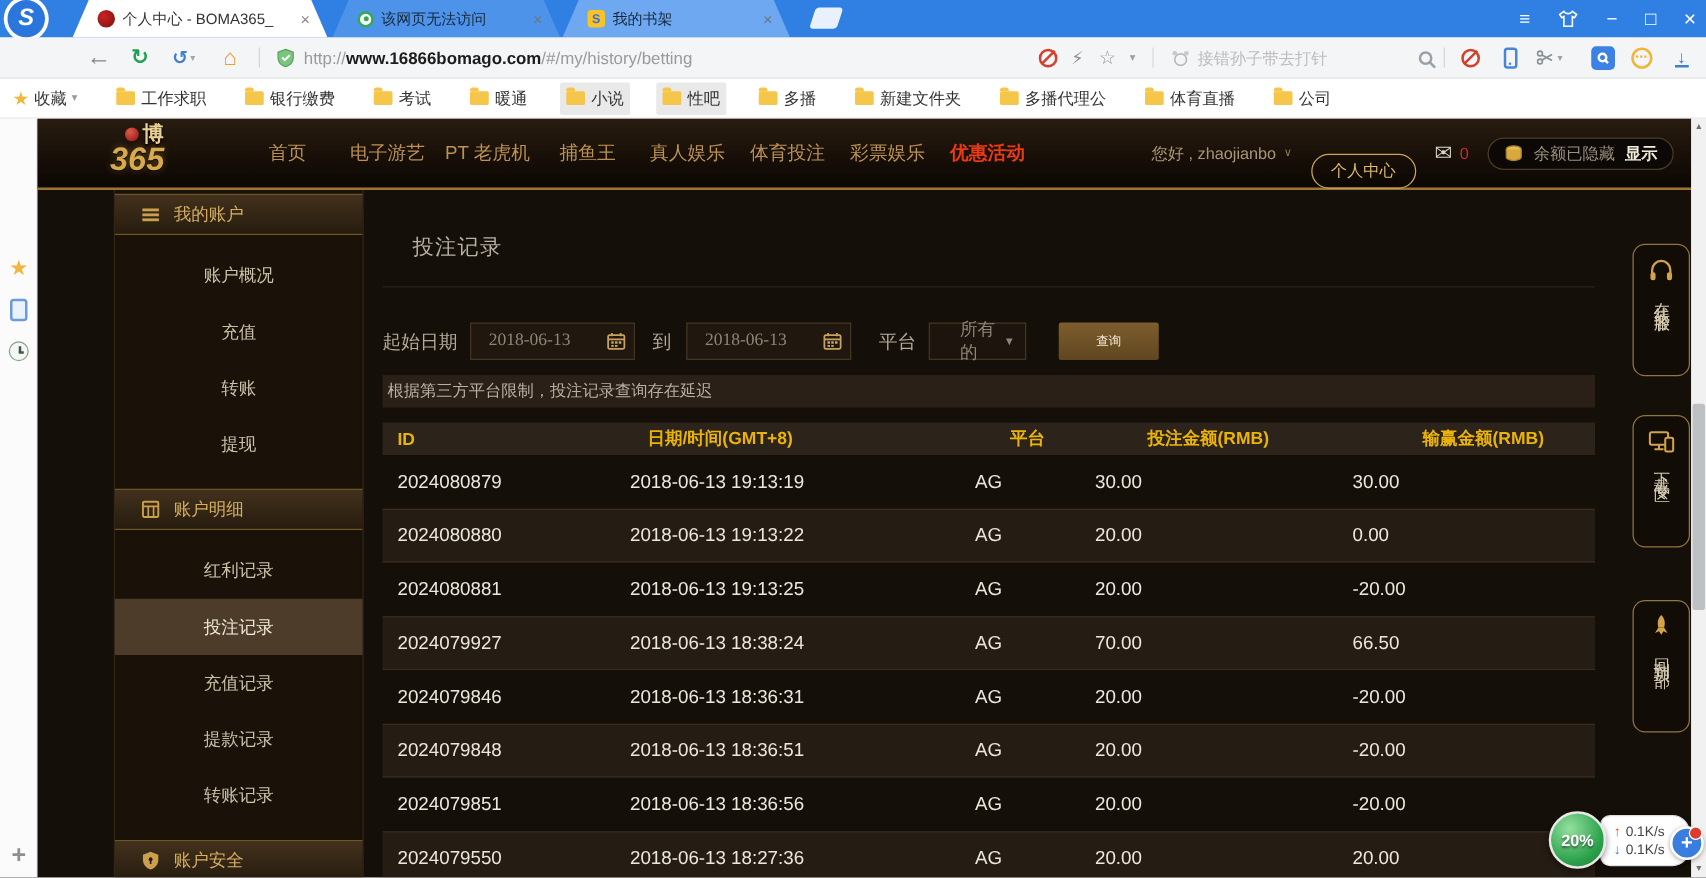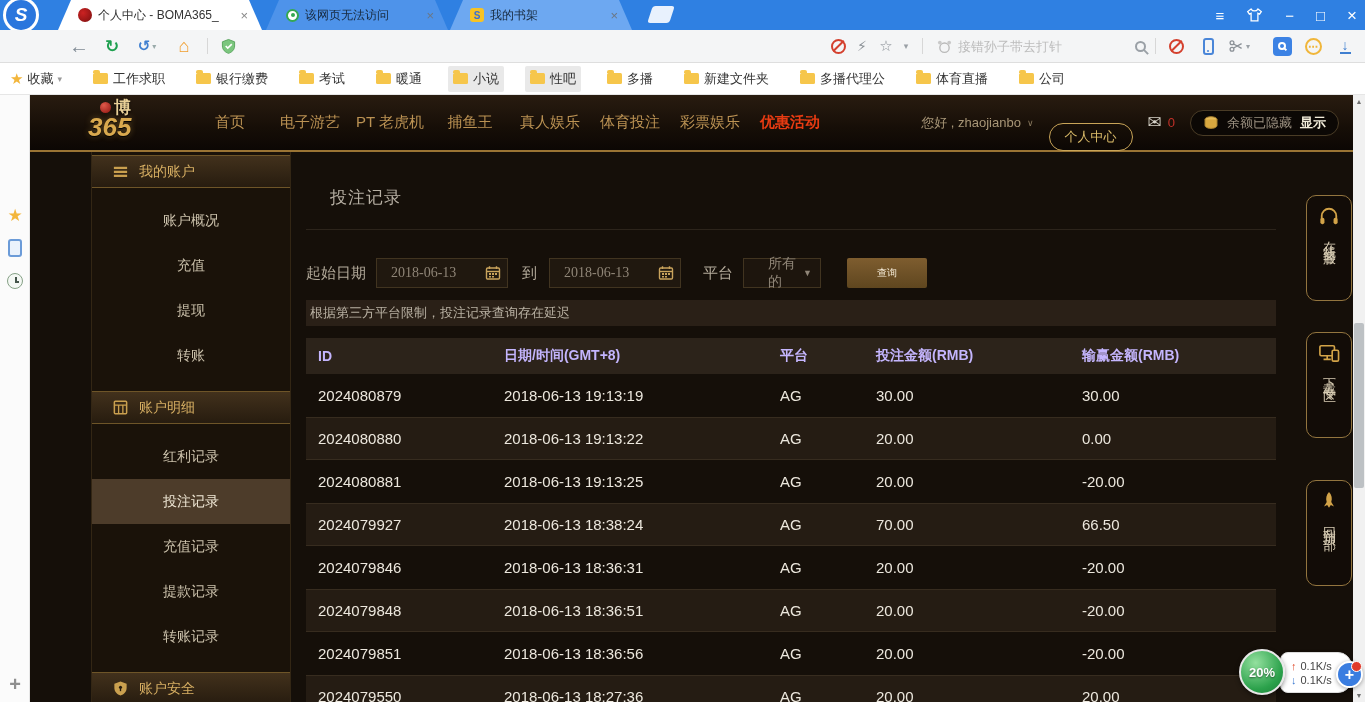--- a/index.html
+++ b/index.html
@@ -149,22 +149,22 @@
   .to-label { margin:0 12px 0 2px; }
   .plat-label { margin:0 10px 0 10px; }
   .select-box { width:78px; height:30px; background:#1d150d; border:1px solid #413420; color:#8f8577; font-size:14px;
     display:flex; align-items:center; justify-content:space-between; padding:0 8px 0 24px; cursor:pointer; }
   .select-box .sel-caret { font-size:9px; color:#8f8577; }
   .query-btn { margin-left:26px; width:80px; height:30px; background:linear-gradient(180deg,#7e5d2f,#5f461f);
     border:none; border-radius:2px; color:#f4ead6; font-size:10px; cursor:pointer; font-family:inherit; }
   .notice-bar { margin-top:12px; height:26px; line-height:26px; background:#2a2017; color:#b9b1a3;
     font-size:13px; padding-left:4px; }
   .btable { margin-top:12px; }
-  .t-head { display:grid; grid-template-columns:186px 276px 96px 206px 1fr; height:36px;
-    background:#2c231a; align-items:center; color:#c4b5fd; font-size:14px; font-weight:bold; }
+  .t-head { display:grid; grid-template-columns:186px 276px 96px 206px 1fr; height:26px;
+    background:#2c231a; align-items:center; color:#eab308; font-size:14px; font-weight:bold;gap:14px; }
   .t-head .t-cell { padding-left:12px; position:relative; }
   .t-head .t-cell + .t-cell::before { content:''; position:absolute; left:0; top:11px; bottom:11px; width:1px; background:#5c544a; }
   .t-row { display:grid; grid-template-columns:186px 276px 96px 206px 1fr; height:43px;
     align-items:center; color:#ece7dd; font-size:15px; }
   .t-row:nth-child(even) { background:#251c13; border-top:1px solid #372c1f; border-bottom:1px solid #372c1f; }
   .t-row .t-cell { padding-left:12px; }
 
   
   .float-btn { position:absolute; left:1276px; width:46px; height:106px; border:1px solid #93753f; border-radius:10px;
     background:rgba(18,12,7,.88); display:flex; flex-direction:column; align-items:center; padding-top:10px; gap:5px; cursor:pointer; }
@@ -244,20 +244,25 @@
       <span class="caret">▾</span>
     </span>
     <span class="ticon i-home">⌂</span>
     <span class="vsep" style="left:207px;"></span>
     <span class="ticon i-shield">
       <svg width="15" height="17" viewBox="0 0 16 17">
           <path d="M8 1 L14.5 3.5 V8 C14.5 12 11.5 14.7 8 15.8 C4.5 14.7 1.5 12 1.5 8 V3.5 Z" fill="#7bc67e" stroke="#58a35c"></path>
           <path d="M5 8 l2.2 2.2 L11.5 6" stroke="#fff" stroke-width="1.7" fill="none"></path>
         </svg>
     </span>
+    <span class="url-text">
+      <span>http://</span>
+        <span class="host">www.16866bomago.com</span>
+        <span>/#/my/history/betting</span>
+    </span>
 
     <span class="ticon i-ad1">
         <span class="no-ad"></span>
       </span>
     <span class="ticon i-bolt">⚡</span>
     <span class="ticon i-star">☆</span>
     <span class="ticon i-caret1">▾</span>
     <span class="vsep" style="left:922px;"></span>
     <span class="ticon i-dog">
       <svg width="17" height="16" viewBox="0 0 20 18">
@@ -405,22 +410,22 @@
         <svg width="17" height="17" viewBox="0 0 18 18">
             <rect x="2" y="4" width="14" height="2.4" fill="#caa04f"></rect>
             <rect x="2" y="8.2" width="14" height="2.4" fill="#caa04f"></rect>
             <rect x="2" y="12.4" width="14" height="2.4" fill="#caa04f"></rect>
           </svg>
         <span class="sb-title">我的账户</span>
       </div>
       <div class="sb-items">
         <div class="sb-item">账户概况</div>
         <div class="sb-item">充值</div>
+        <div class="sb-item">转账</div>
         <div class="sb-item">提现</div>
-        <div class="sb-item">转账</div>
       </div>
       <div class="sb-section">
         <svg width="17" height="17" viewBox="0 0 18 18">
             <rect x="2.5" y="2.5" width="13" height="13" rx="1" fill="none" stroke="#caa04f" stroke-width="1.6"></rect>
             <path d="M2.5 6.5 H15.5 M7 6.5 V15.5 M11.5 6.5 V15.5" stroke="#caa04f" stroke-width="1.4"></path>
           </svg>
         <span class="sb-title">账户明细</span>
       </div>
       <div class="sb-items">
         <div class="sb-item">红利记录</div>

